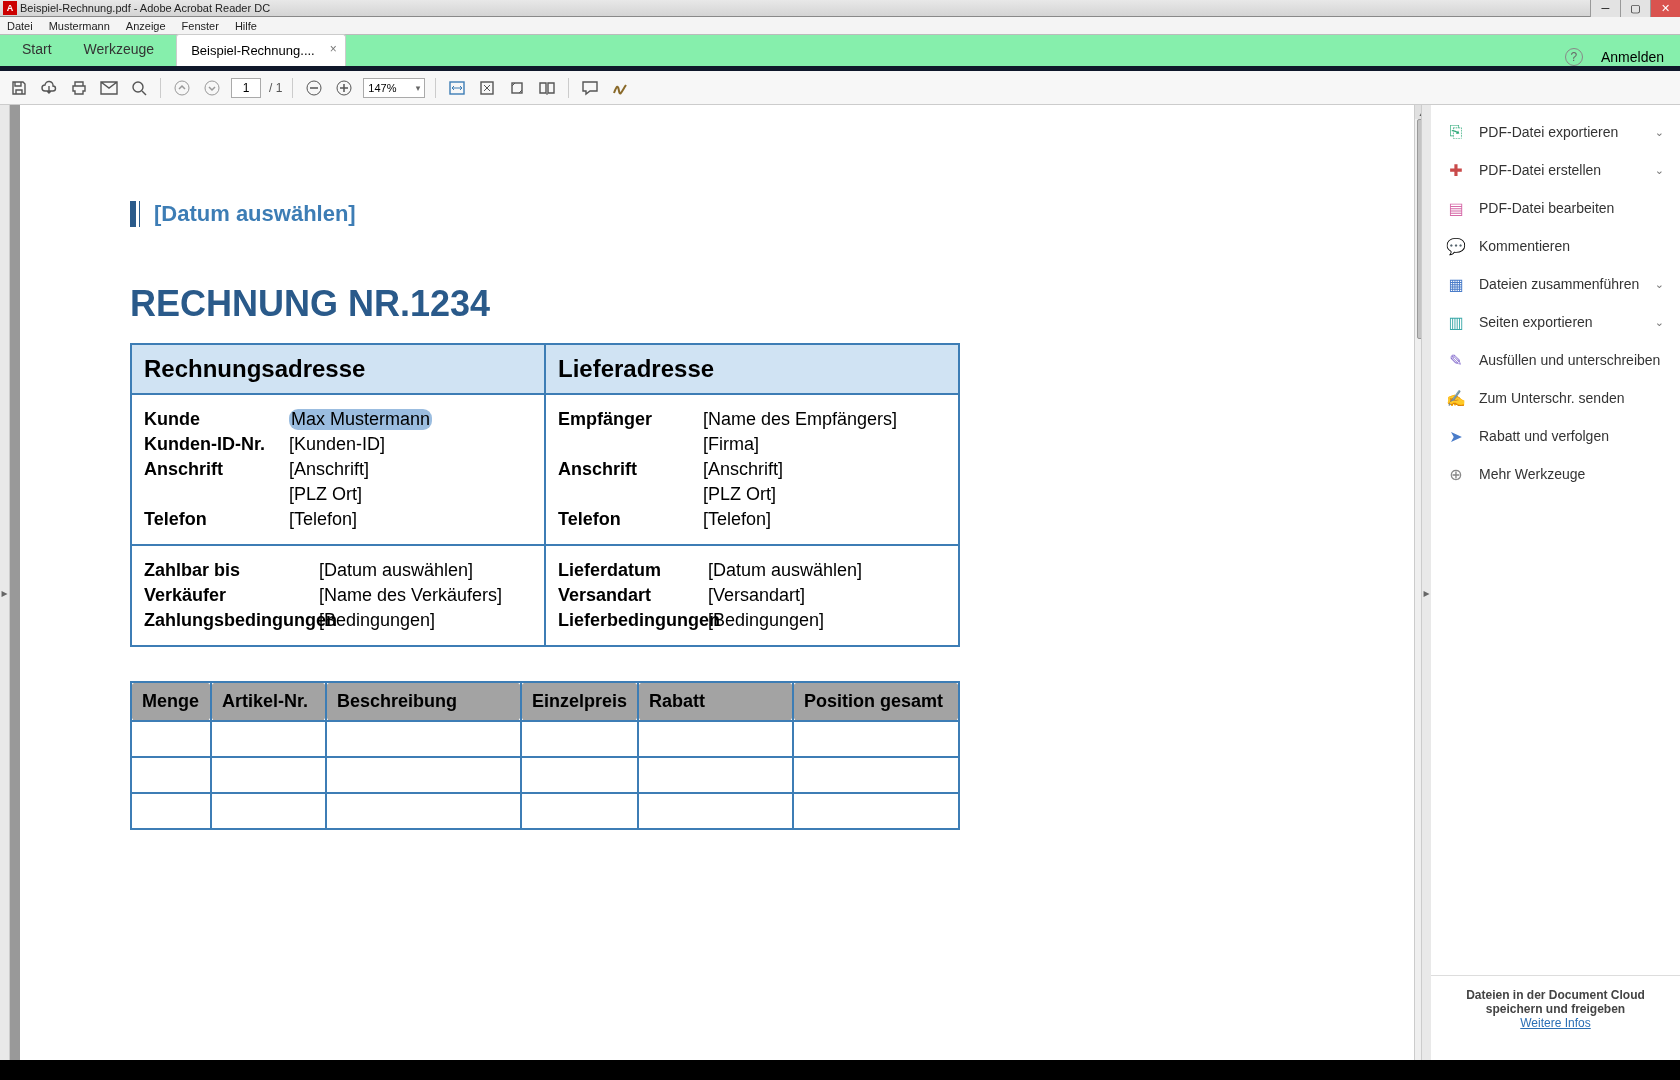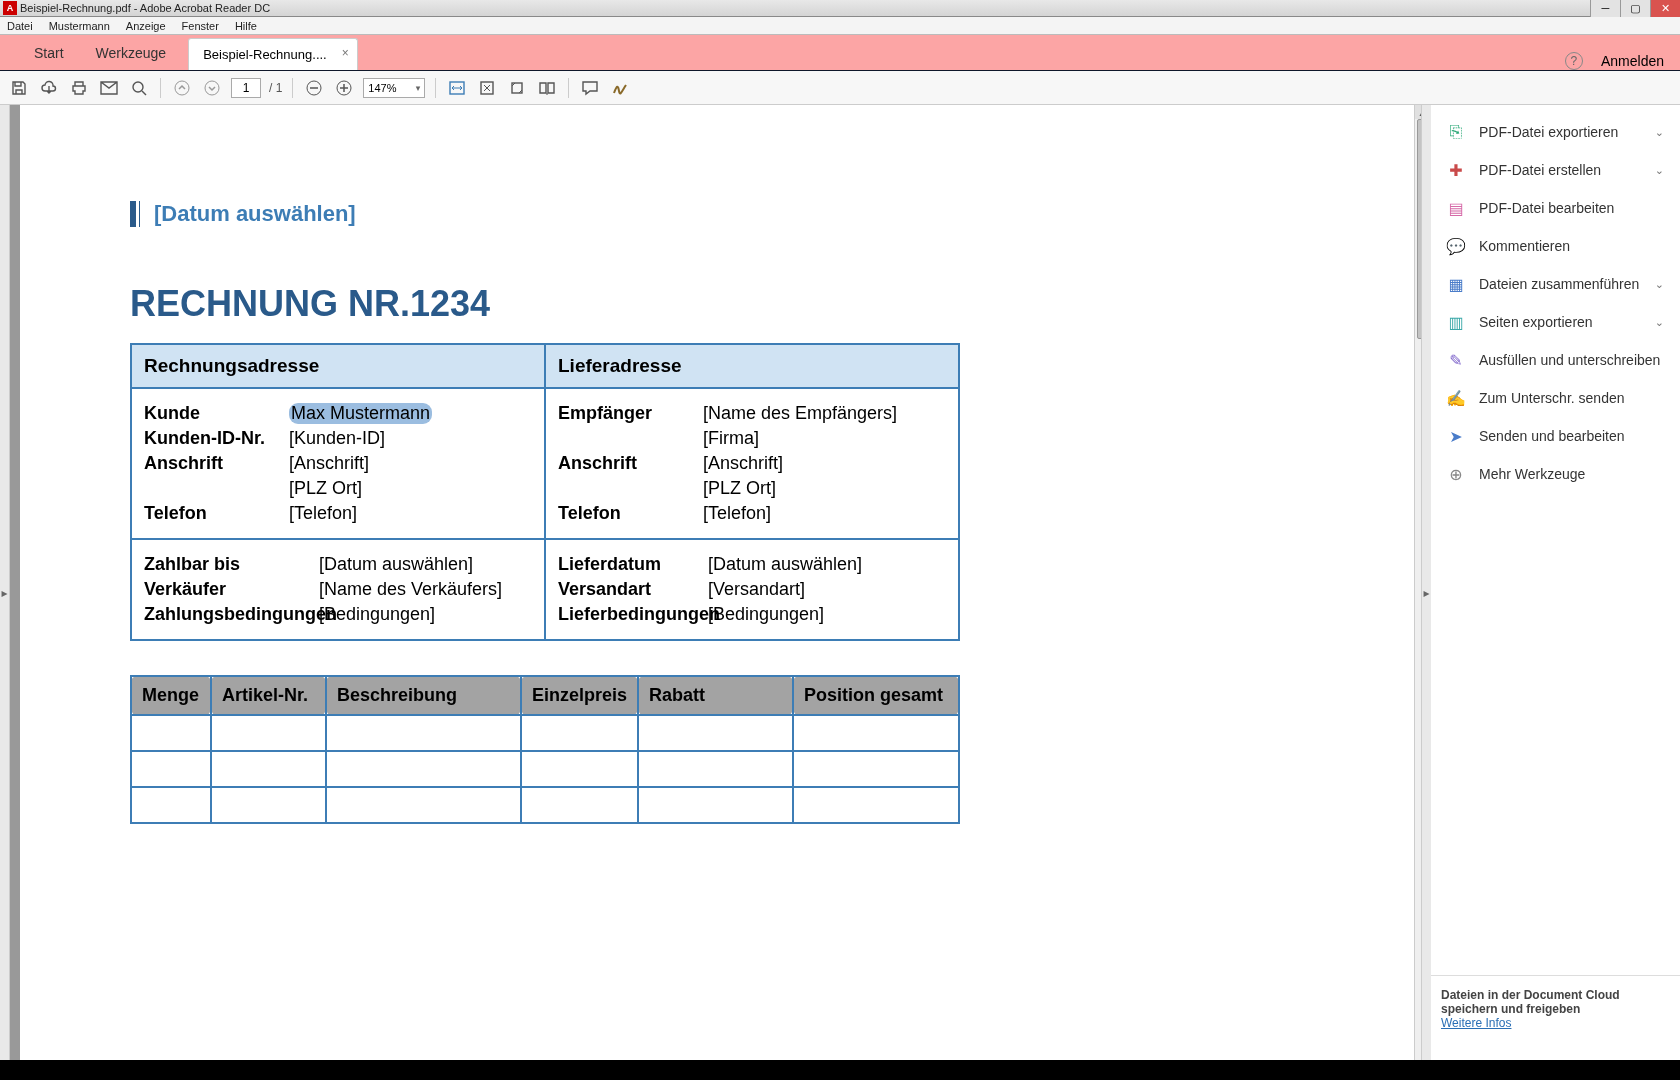--- a/index.html
+++ b/index.html
@@ -11,21 +11,21 @@
 .titlebar .title { font-size: 11px; color:#222; }
 .titlebar .spacer { flex:1; }
 .win-btn { width:30px; height:17px; display:inline-flex; align-items:center; justify-content:center; border-left:1px solid #999; font-size:11px; }
 .win-min{background:#e3e3e3;} .win-max{background:#e3e3e3;} .win-close{background:#d9534f;color:#fff;}
 
 
 .menubar { height:18px; background:#f4f4f4; border-bottom:1px solid #bbb; display:flex; align-items:center; padding:0 4px; gap:10px; font-size:11px; color:#222;}
 .menubar span { padding:5px 3px; }
 
 
-.tabstrip { height:36px; background:#fca5a5; border-bottom:1px solid #0f172a; display:flex; align-items:flex-end; padding-left:18px;}
+.tabstrip { height:36px; background:#86efac; border-bottom:5px solid #0f172a; display:flex; align-items:flex-end; padding-left:6px;}
 .tab-fixed { padding:9px 16px; font-size:14px; color:#333;}
 .tab-doc { background:#fff; border:1px solid #ccc; border-bottom:none; border-radius:3px 3px 0 0; padding:8px 30px 8px 14px; font-size:13px; position:relative; margin-left:6px;}
 .tab-doc .x { position:absolute; right:8px; top:7px; color:#777; font-size:12px; }
 .tabstrip .spacer{flex:1;}
 .tab-right { display:flex; align-items:center; padding-right:16px; gap:18px; font-size:14px;}
 .help-icon{ width:18px;height:18px;border:1px solid #888;border-radius:50%;display:inline-flex;align-items:center;justify-content:center;color:#666;font-size:12px;}
 
 
 .toolbar { height:34px; background:#f7f7f7; border-bottom:1px solid #ccc; display:flex; align-items:center; padding:0 8px; gap:8px;}
 .tb-btn { width:22px; height:22px; display:inline-flex; align-items:center; justify-content:center; color:#555; border-radius:2px;}
@@ -50,40 +50,40 @@
 
 .logo-bar { border-left:10px solid #2a5a8a; border-right:0; padding-left:14px; position:relative;}
 .logo-bar::before{content:"";position:absolute;left:-4px;top:0;bottom:0;width:3px;background:#fff;}
 .company { font-size:40px; font-weight:900; color:#2a5a8a; letter-spacing:1px; font-family:Arial,sans-serif;}
 .date-sel { font-size:22px; font-weight:600; color:#3d7db5; margin-top:6px;}
 
 .inv-title{ font-size:36px; font-weight:800; color:#2a5a8a; margin:56px 0 18px 0; font-family:Arial,sans-serif;}
 
 .info-table{ width:830px; border-collapse:collapse; }
 .info-table th, .info-table td { border:2px solid #3d7db5; padding:10px 12px; vertical-align:top; font-size:18px; color:#000;}
-.info-table th { background:#d0e3f3; font-weight:700; text-align:left; font-size:19px;}
+.info-table th { background:#d0e3f3; font-weight:700; text-align:left; font-size:24px;}
 .lbl{ font-weight:700; width:145px; display:inline-block;}
 .lbl2{ font-weight:700; width:175px; display:inline-block;}
 .val{ display:inline-block;border-radius:9px;}
 .highlight{ background:#9bbde0; padding:0 2px;}
 .line{ margin:4px 0;}
 
 .items-table{ width:830px; border-collapse:collapse; margin-top:34px;}
 .items-table th, .items-table td{ border:2px solid #3d7db5; padding:8px 10px; font-size:18px; text-align:left;}
 .items-table th{ background:#a3a3a3; font-weight:700; height:36px;border-radius:6px;}
 .items-table td{ height:36px;}
 
 
 .side-panel { width:250px; background:#fff; border-left:1px solid #ccc; position:relative; display:flex; flex-direction:column;}
 .tool-list{ padding:8px 0; flex:1;}
 .tool-item{ display:flex; align-items:center; padding:10px 16px; font-size:14px; color:#333; gap:14px;}
 .tool-item .chev{ margin-left:auto; color:#777; font-size:11px;}
 .tool-icon{ width:18px; height:18px; display:inline-flex; align-items:center; justify-content:center; font-size:16px;}
 .c-green{color:#2aa876;} .c-red{color:#c94a4a;} .c-pink{color:#d66aa8;} .c-yellow{color:#e3b23c;} .c-blue{color:#4a7cc9;} .c-teal{color:#3aa8a8;} .c-purple{color:#7a5fc9;} .c-orange{color:#e38a3c;} .c-gray{color:#888;}
-.side-footer{ border-top:1px solid #ddd; padding:12px 10px 50px 10px; text-align:left; font-size:12px; color:#444;}
+.side-footer{ border-top:1px solid #ddd; padding:12px 10px 50px 10px; text-align:center; font-size:12px; color:#444;}
 .side-footer a{ color:#2a6fb5; font-size:12px;}
 
 .taskbar{ position:absolute; bottom:0; left:0; right:0; height:20px; background:#000;}
 
 svg{display:block;}
 </style>
 </head>
 <body>
 
 <div class="titlebar">
@@ -339,21 +339,21 @@
       <div class="tool-item">
           <span class="tool-icon c-purple">✎</span>
           <span>Ausfüllen und unterschreiben</span>
         </div>
       <div class="tool-item">
           <span class="tool-icon c-orange">✍</span>
           <span>Zum Unterschr. senden</span>
         </div>
       <div class="tool-item">
           <span class="tool-icon c-blue">➤</span>
-          <span>Senden und bearbeiten</span>
+          <span>Rabatt und verfolgen</span>
         </div>
       <div class="tool-item">
           <span class="tool-icon c-gray">⊕</span>
           <span>Mehr Werkzeuge</span>
         </div>
     </div>
     <div class="side-footer">
       <div style="font-weight:600;">Dateien in der Document Cloud speichern und freigeben</div>
       <a href="#">Weitere Infos</a>
     </div>

